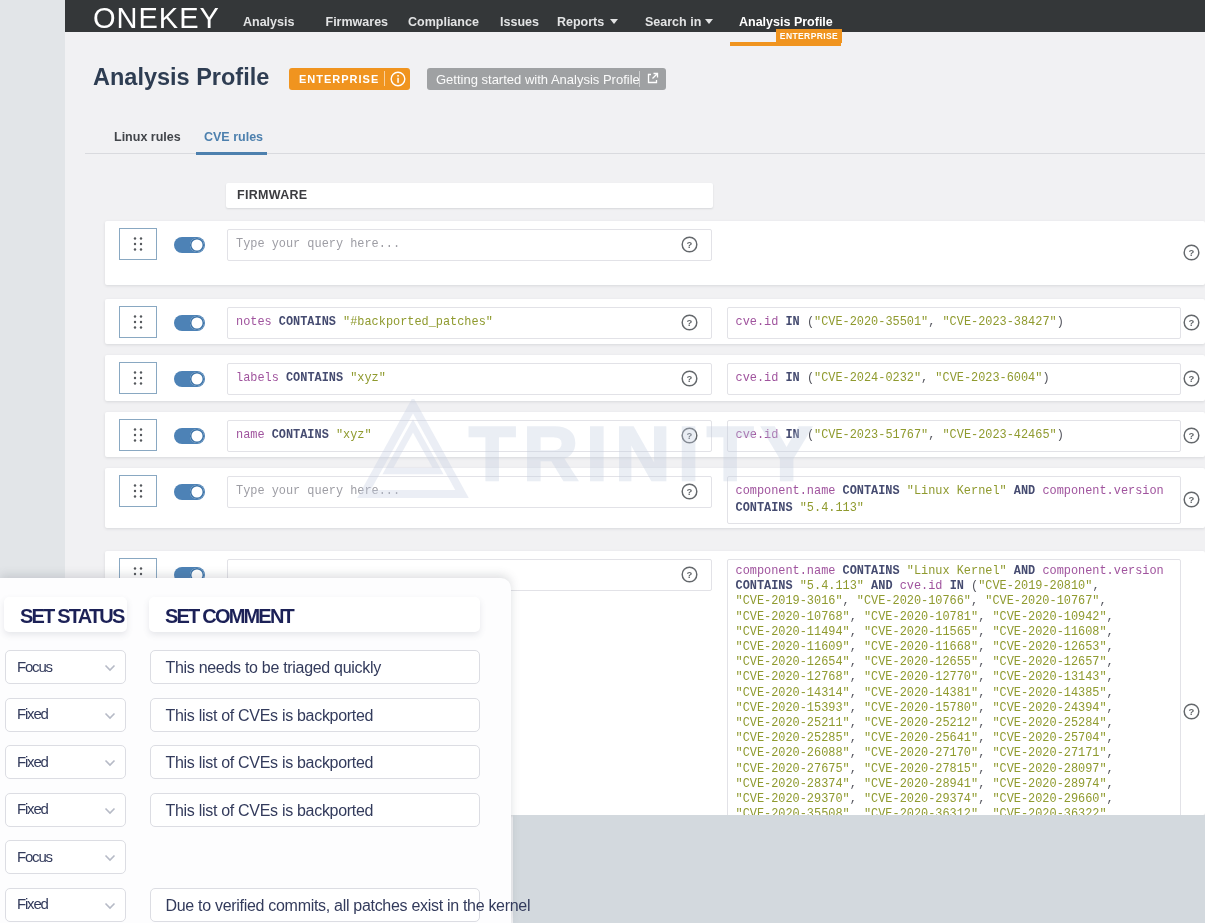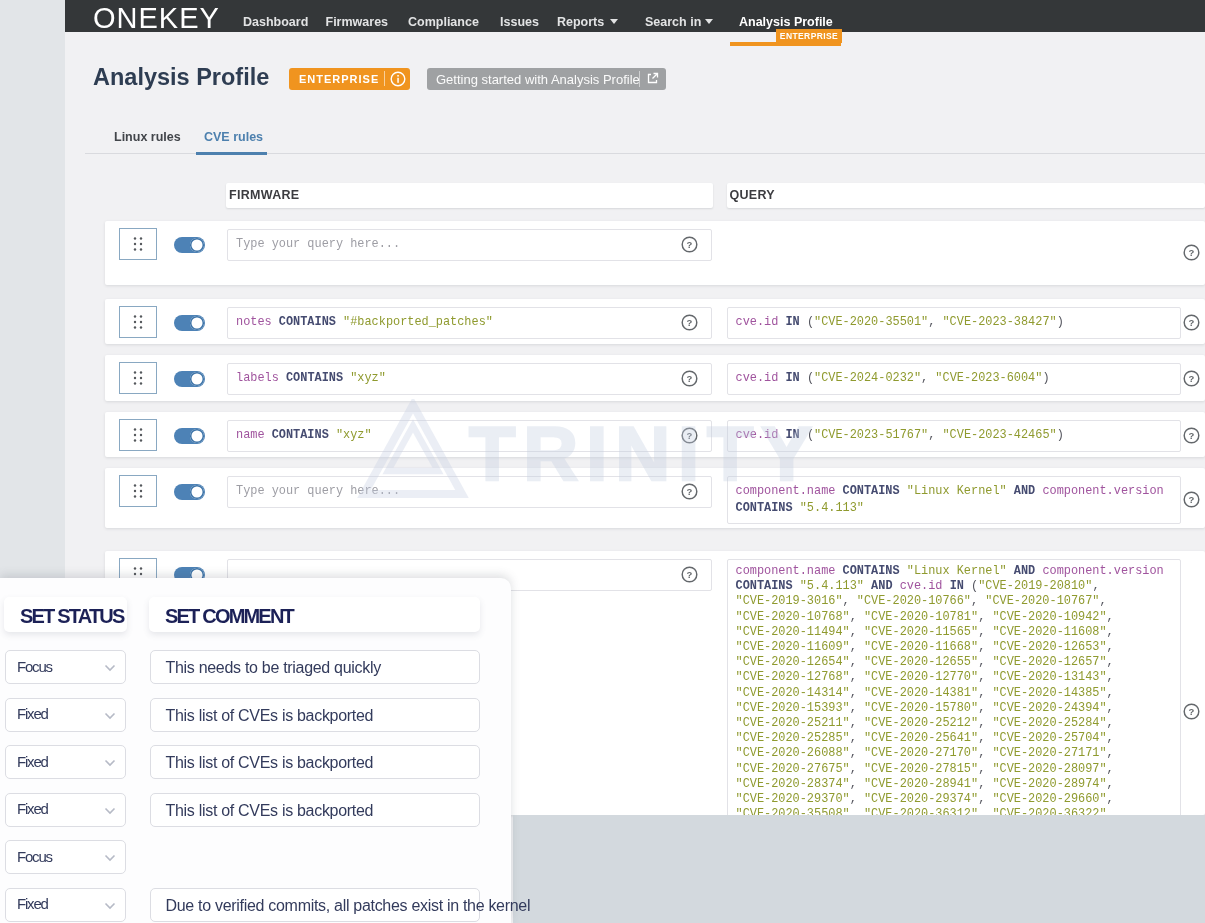--- a/index.html
+++ b/index.html
@@ -16,21 +16,21 @@
 .ebadge{position:absolute;left:224px;top:68px;width:121px;height:21.5px;background:#f0941f;border-radius:3px;color:#fff}
 .ebadge b{position:absolute;left:10px;top:5px;font-size:11px;letter-spacing:1px}
 .ebadge .div{position:absolute;left:95px;top:3px;width:1px;height:15px;background:rgba(255,255,255,.55)}
 .gbtn{position:absolute;left:362px;top:68px;width:239px;height:21.5px;background:#9fa1a3;border-radius:3px;color:#fbfbfb}
 .gbtn span{position:absolute;left:9px;top:4px;font-size:13px}
 .gbtn .div{position:absolute;left:212px;top:3px;width:1px;height:16px;background:rgba(255,255,255,.5)}
 .tab{position:absolute;top:130px;font-size:12.5px;font-weight:bold;color:#42454a}
 .tab.b{color:#4d80ae}
 .tabline{position:absolute;left:20px;top:153px;width:1120px;height:1px;background:#d9dade}
 .tabund{position:absolute;left:131px;top:152px;width:71px;height:3px;background:#4d80ae}
-.chead{position:absolute;top:183px;height:25px;background:#fff;border-radius:2px;box-shadow:0 1px 2px rgba(60,64,70,.14);font-size:12.5px;font-weight:bold;color:#3c3c40;letter-spacing:.3px;line-height:25px;padding-left:3px}
+.chead{position:absolute;top:183px;height:25px;background:#fff;border-radius:2px;box-shadow:0 1px 2px rgba(60,64,70,.14);font-size:12.5px;font-weight:bold;color:#3c3c40;letter-spacing:.3px;line-height:25px;padding-left:11px}
 .card{position:absolute;width:1100px;background:#fff;border-radius:2px;box-shadow:0 1px 3px rgba(50,55,60,.13)}
 .drag{position:absolute}
 .tg{position:absolute;width:31px;height:16px;background:#4d82b6;border-radius:8px}
 .tg span{position:absolute;right:1.2px;top:1.2px;width:13.6px;height:13.6px;background:#fff;border-radius:50%;box-shadow:inset 0 0 0 1.5px #3e74a8}
 .inp{position:absolute;background:#fff;border:1px solid #e2e2e7;border-radius:2px;font-family:"Liberation Mono",monospace;font-size:11.9px;line-height:16.5px;padding:6.5px 0 0 8px;color:#494a55;white-space:pre;overflow:hidden}
 .inp.big{line-height:15.2px;padding-top:4.5px}
 .ph{color:#9d9da4}
 i{font-style:normal}
 i.f{color:#a0549e} i.k{color:#454b70;font-weight:bold} i.s{color:#8f9a2e} i.n{color:#c06a32} i.p{color:#55565f} i.v{color:#94699c}
 .hp{position:absolute}
@@ -41,21 +41,21 @@
 .phead span{position:absolute;left:16px;top:7.5px;font-size:20px;font-weight:bold;color:#1c2157;letter-spacing:-1.8px}
 .pbox{position:absolute;background:#fff;border:1px solid #dcdde3;border-radius:5px}
 .ptx{position:absolute;left:11px;top:6.5px;font-size:15px;color:#333b5c;white-space:nowrap;letter-spacing:-1.2px}
 .ptx.c{left:15px;font-size:16px;top:8px;letter-spacing:-.3px}
 .chev{position:absolute}
 </style></head><body>
 <div class="gutter"></div>
 <div class="app">
  <div class="nav">
   <span class="logo">ONEKEY</span>
-  <span class="ni" style="left:178px">Dashboard</span>
+  <span class="ni" style="left:178px">Analysis</span>
       <span class="ni" style="left:260.5px">Firmwares</span>
       <span class="ni" style="left:343px">Compliance</span>
       <span class="ni" style="left:435px">Issues</span>
       <span class="ni" style="left:492px">Reports</span>
       <span class="ni" style="left:580px">Search in</span>
       <span class="caret" style="left:545px"></span>
       <span class="caret" style="left:640px"></span>
   <span class="ni act" style="left:674px">Analysis Profile</span>
   <div class="nund"></div>
       <div class="nbadge">ENTERPRISE</div>
@@ -76,21 +76,20 @@
       <svg style="position:absolute;left:219px;top:4px" width="13" height="13" viewBox="0 0 13 13">
         <path d="M5 2.5 H2.5 V10.5 H10.5 V8" fill="none" stroke="#fff" stroke-width="1.3"></path>
         <path d="M7.5 1.5 H11.5 V5.5 M11.5 1.5 L6.5 6.5" fill="none" stroke="#fff" stroke-width="1.3"></path>
       </svg>
     </div>
  <span class="tab" style="left:49px">Linux rules</span>
  <span class="tab b" style="left:139px">CVE rules</span>
  <div class="tabline"></div>
     <div class="tabund"></div>
  <div class="chead" style="left:161px;width:487px">FIRMWARE</div>
- <div class="chead" style="left:661.5px;width:478.5px">QUERY</div>
 <div class="card" style="left:40px;top:221px;height:64px">
   <svg class="drag" style="left:14px;top:7px" width="38" height="32" viewBox="0 0 38 32">
         <rect x="0.5" y="0.5" width="37" height="31" fill="#fff" stroke="#89a8c2" stroke-width="1"></rect>
         <circle cx="16" cy="10.5" r="1.2" fill="#54585c"></circle>
         <circle cx="16" cy="16" r="1.2" fill="#54585c"></circle>
         <circle cx="16" cy="21.5" r="1.2" fill="#54585c"></circle>
         <circle cx="22" cy="10.5" r="1.2" fill="#54585c"></circle>
         <circle cx="22" cy="16" r="1.2" fill="#54585c"></circle>
         <circle cx="22" cy="21.5" r="1.2" fill="#54585c"></circle>
       </svg>

